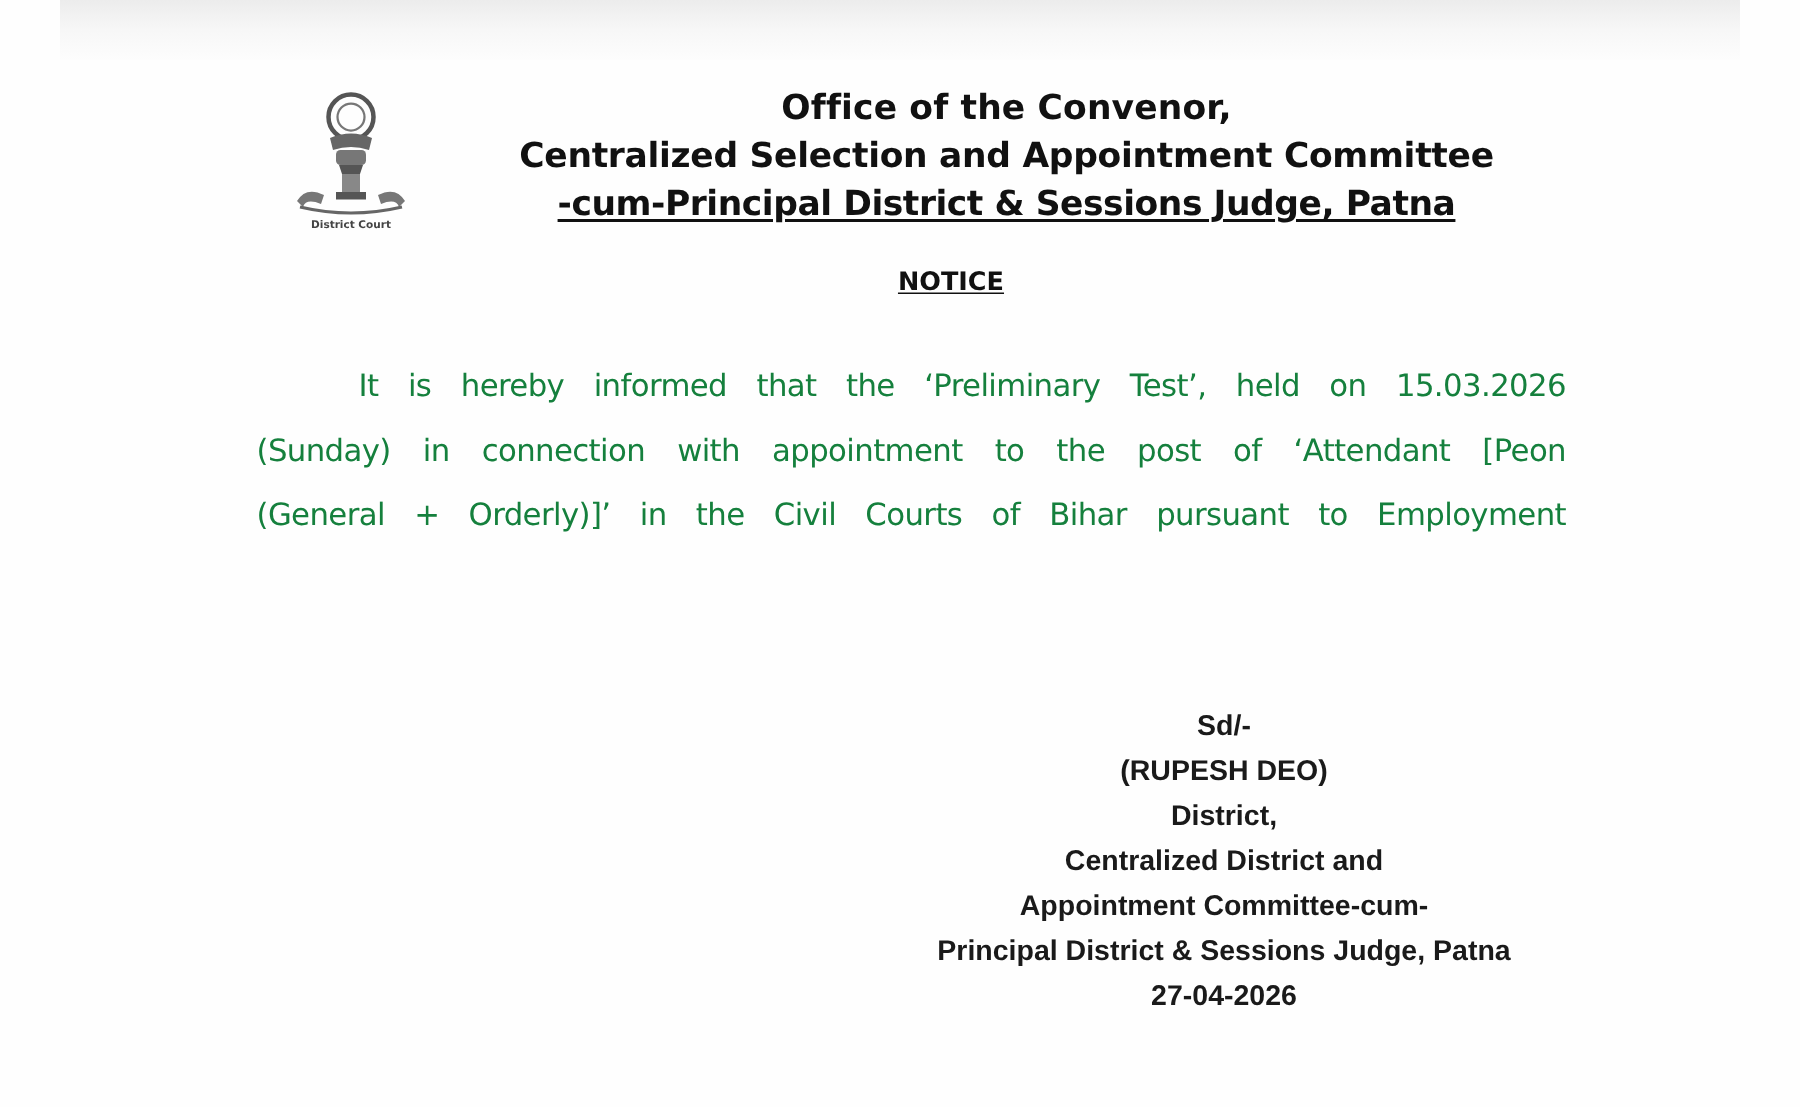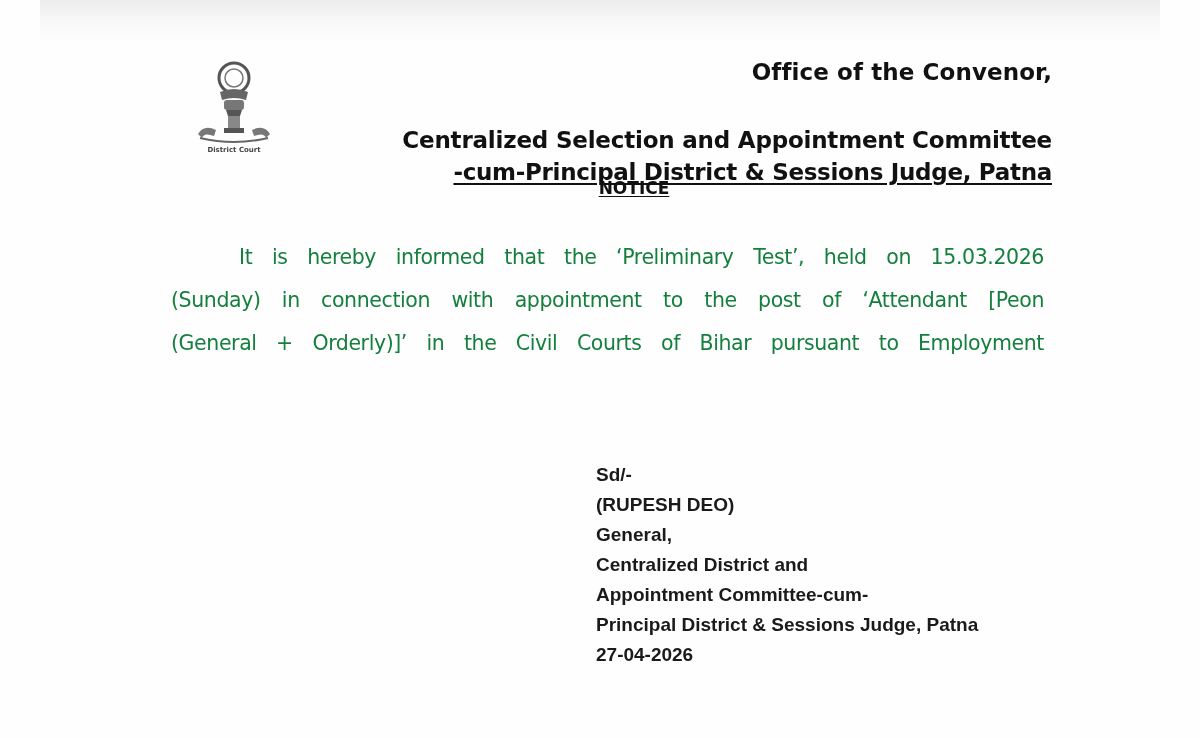--- a/index.html
+++ b/index.html
@@ -29,32 +29,32 @@
       left: 190px;
       top: 60px;
       width: 88px;
       height: 96px;
     }
     .header {
       position: absolute;
       left: 290px;
       top: 56px;
       width: 762px;
-      text-align: right;
+      text-align: center;
       font-family: "DejaVu Sans", sans-serif;
       font-weight: bold;
       color: #111;
     }
     .header .line {
       font-size: 23px;
       line-height: 32px;
       white-space: nowrap;
     }
     .header .line-1 { letter-spacing: 0.1px; }
-    .header .line-2 { letter-spacing: -0.2px; margin-top: 36px; }
+    .header .line-2 { letter-spacing: -0.2px; }
     .header .line-3 {
       text-decoration: underline;
       text-decoration-thickness: 2px;
       text-underline-offset: 3px;
       letter-spacing: -0.3px;
     }
     .notice-title {
       position: absolute;
       left: 0;
       width: 1268px;
@@ -84,23 +84,23 @@
     .body-text .ln {
       display: block;
       white-space: nowrap;
       text-align-last: justify;
     }
     .body-text .ln.first { text-indent: 68px; }
     .body-text .ln.last { text-align-last: left; }
     .signature {
       position: absolute;
       left: 596px;
-      top: 460px;
+      top: 470px;
       width: 440px;
-      text-align: left;
+      text-align: center;
       font-family: "Liberation Sans", sans-serif;
       font-weight: bold;
       font-size: 19px;
       line-height: 30px;
       color: #1a1a1a;
     }
     .signature div { white-space: nowrap; }
   </style>
 </head>
 <body>
@@ -134,19 +134,19 @@
 
   <div class="body-text">
     <span class="ln first">It is hereby informed that the ‘Preliminary Test’, held on 15.03.2026</span>
     <span class="ln" style="text-indent:0">(Sunday) in connection with appointment to the post of ‘Attendant [Peon</span>
     <span class="ln" style="text-indent:0">(General + Orderly)]’ in the Civil Courts of Bihar pursuant to Employment</span>
   </div>
 
   <div class="signature">
     <div>Sd/-</div>
     <div>(RUPESH DEO)</div>
-    <div>General,</div>
+    <div>District,</div>
     <div>Centralized District and</div>
     <div>Appointment Committee-cum-</div>
     <div>Principal District &amp; Sessions Judge, Patna</div>
     <div>27-04-2026</div>
   </div>
 </div>
 
 </body></html>

